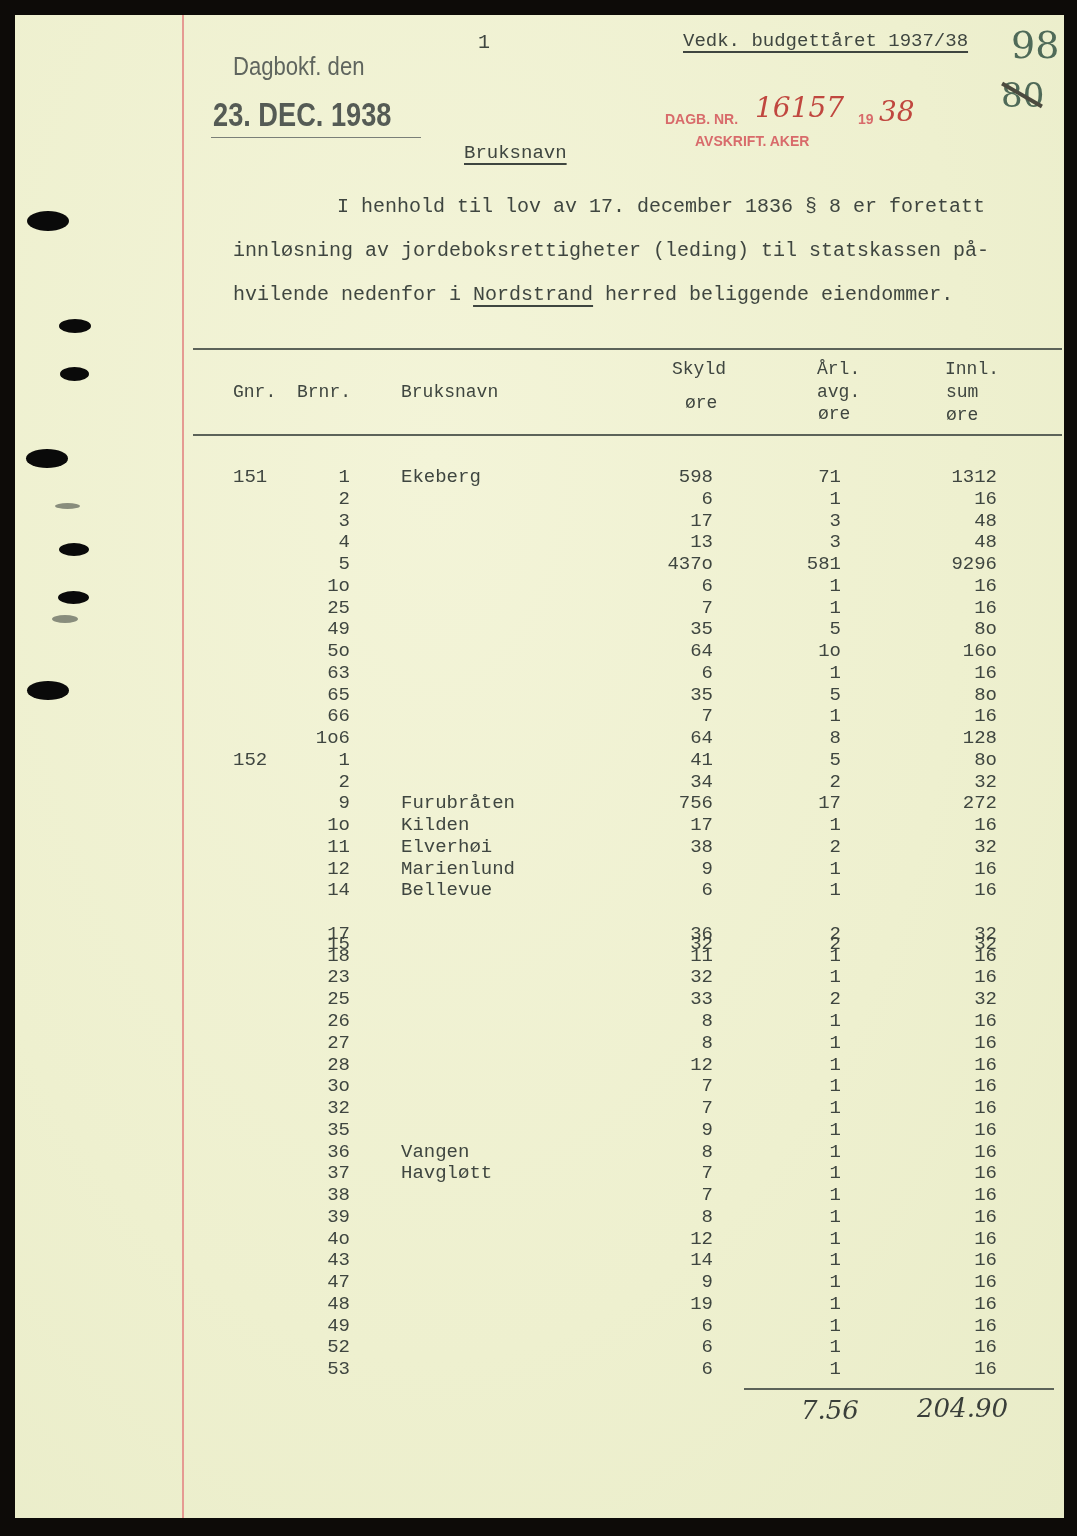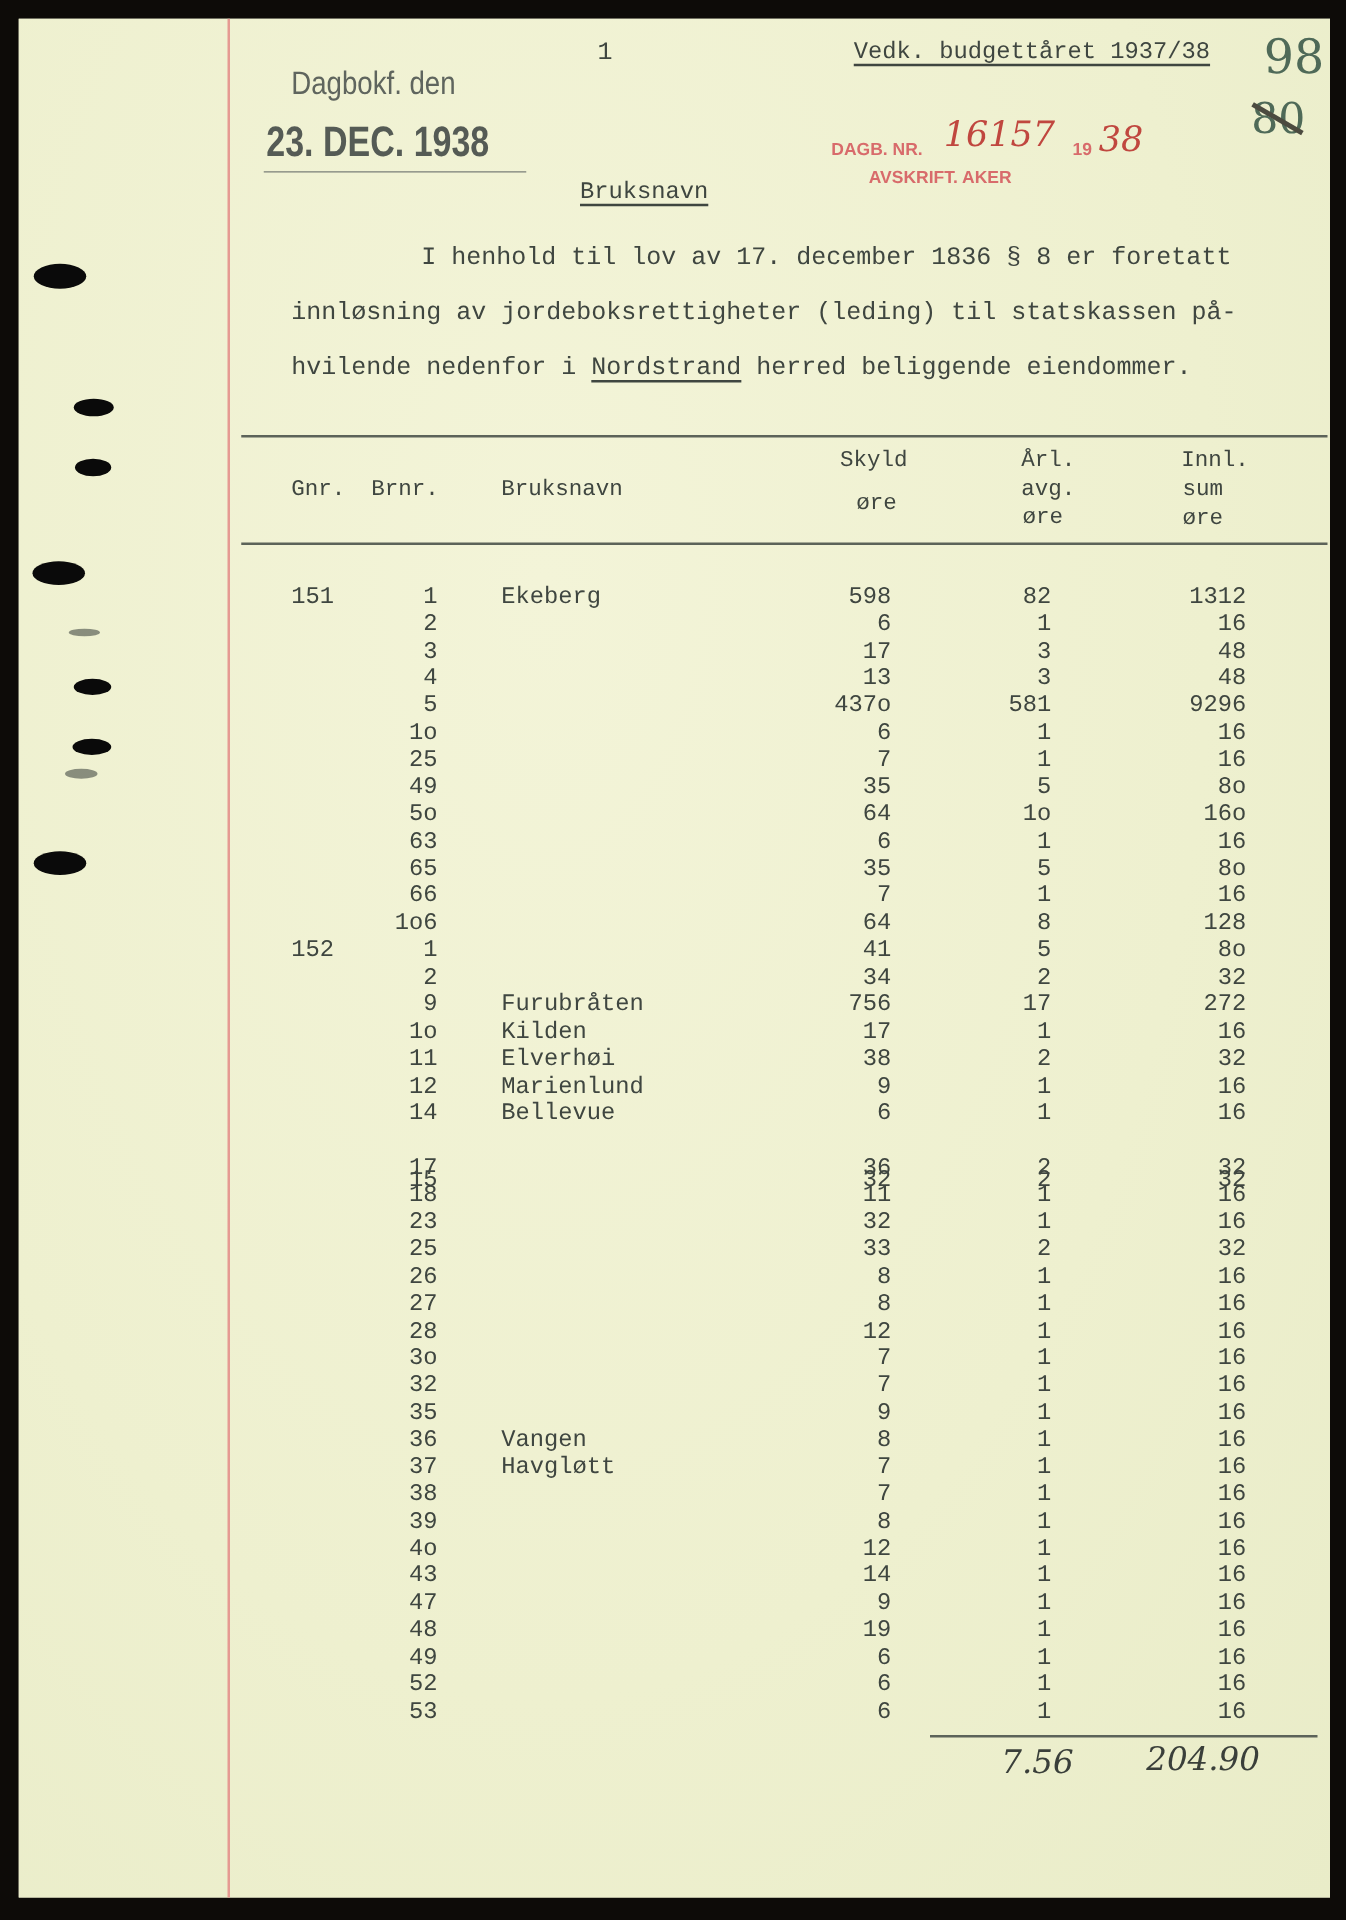--- a/index.html
+++ b/index.html
@@ -91,21 +91,21 @@
   <div class="abs type" style="left:931px; top:367px; font-size:18px;">sum</div>
   <div class="abs type" style="left:931px; top:390px; font-size:18px;">øre</div>
   <div class="rule" style="left:178px; top:419px; width:869px;"></div>
 
   <div id="table-body">
       <div class="row type" style="top: 451px; width: 1049px; font-size: 19px; padding-left: 12px;">
         <span class="c-gnr">151</span>
         <span class="c-brnr">1</span>
         <span class="c-name">Ekeberg</span>
         <span class="c-skyld">598</span>
-        <span class="c-arl">82</span>
+        <span class="c-arl">71</span>
         <span class="c-innl">1312</span>
       </div>
       <div class="row type" style="top: 472.76px; width: 1049px; font-size: 19px;">
         <span class="c-gnr"></span>
         <span class="c-brnr">2</span>
         <span class="c-name"></span>
         <span class="c-skyld">6</span>
         <span class="c-arl">1</span>
         <span class="c-innl">16</span>
       </div>

